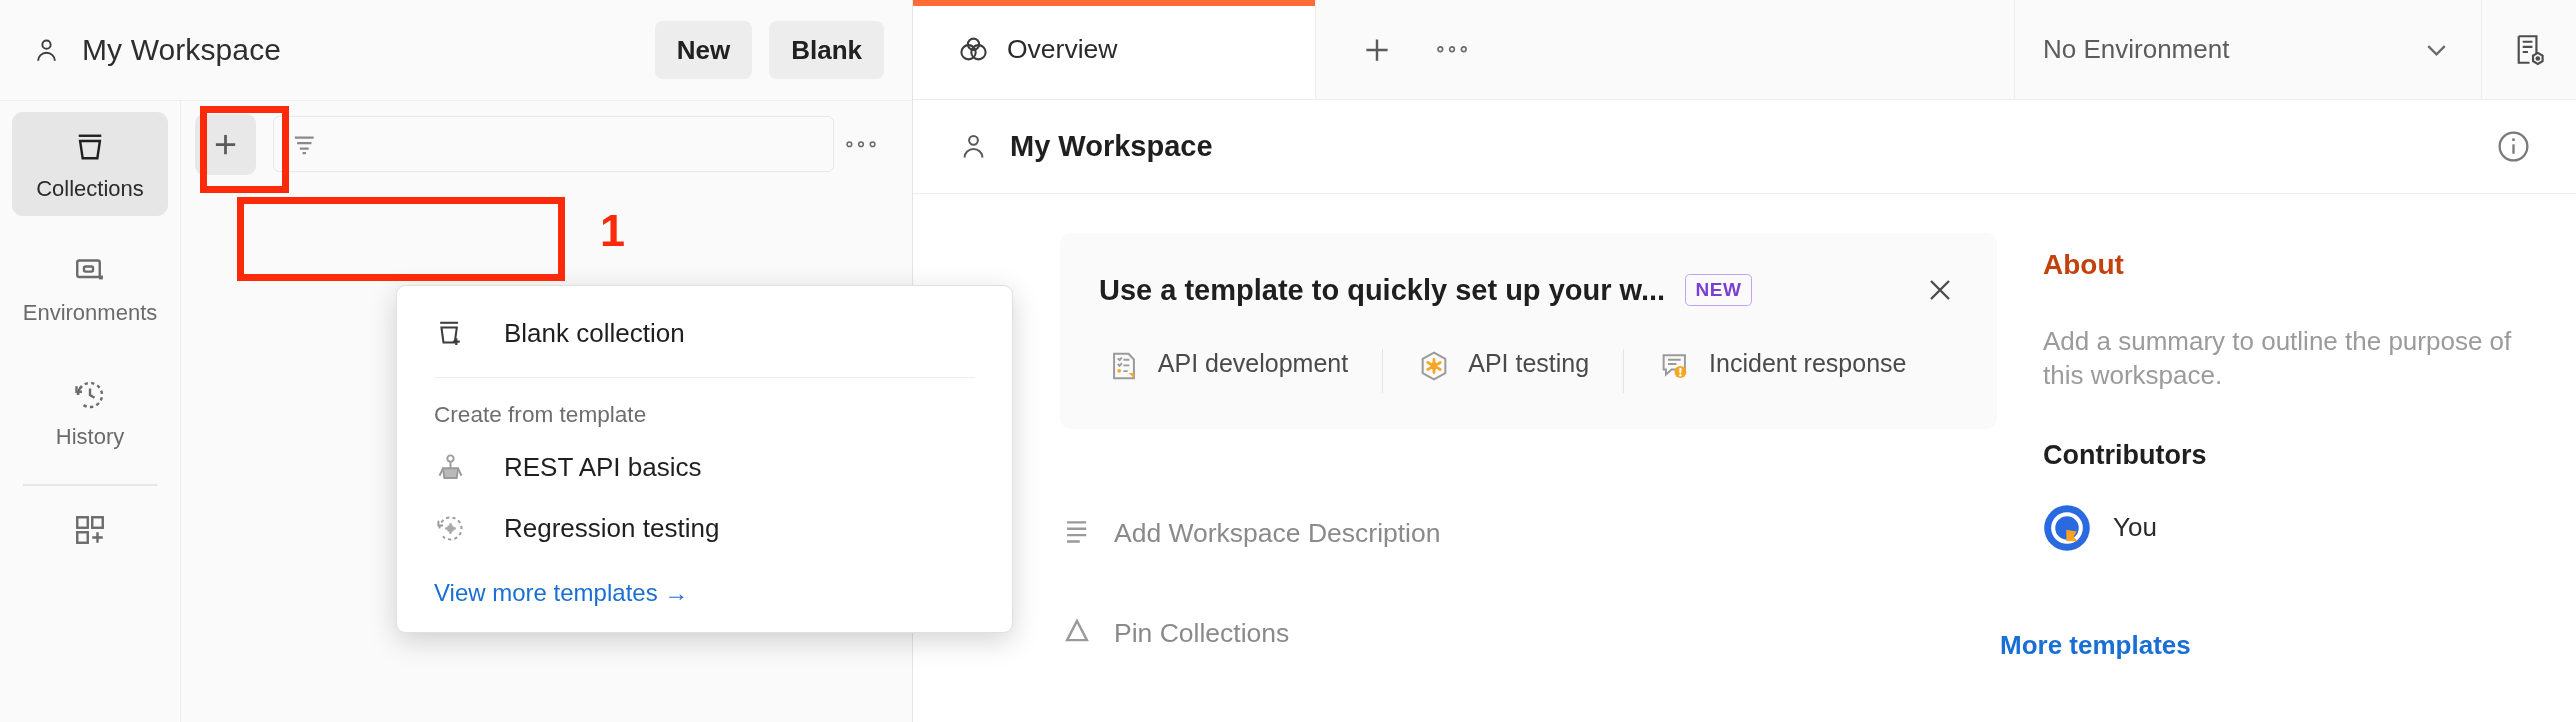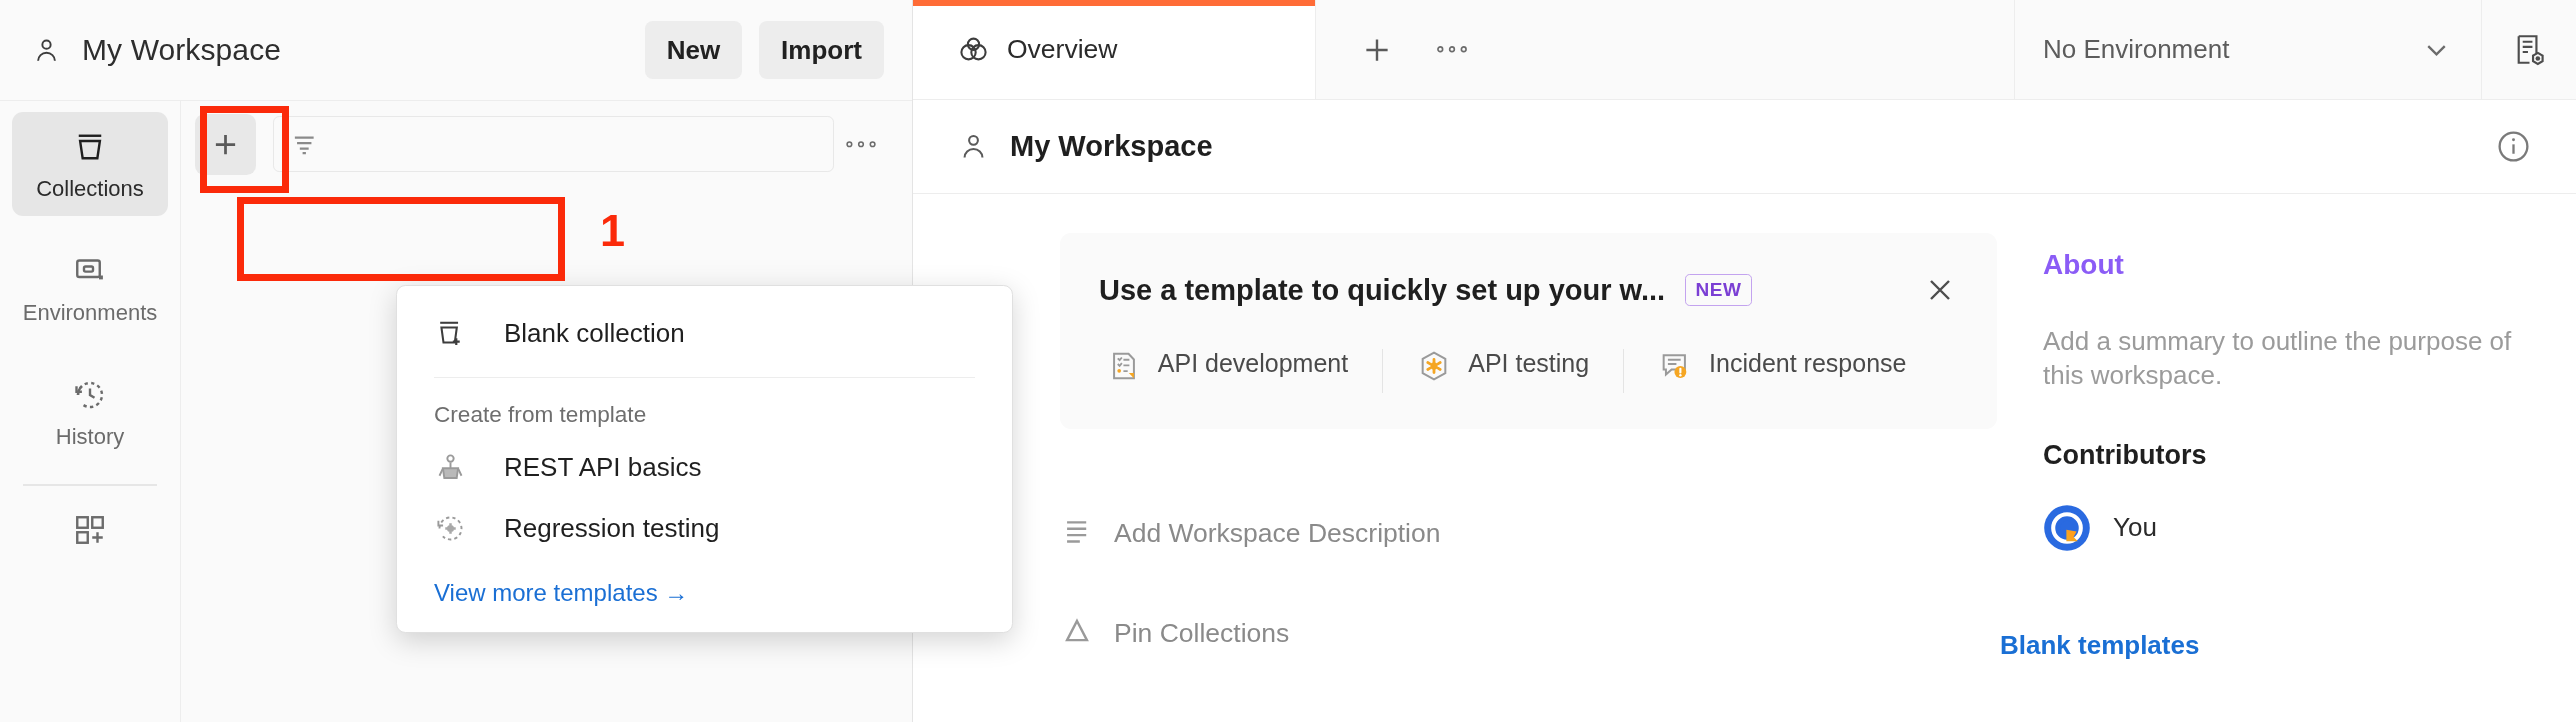--- a/index.html
+++ b/index.html
@@ -143,21 +143,21 @@
     display: flex; align-items: center; gap: 17px; cursor: pointer;
     font-size: 26px; color: #5c5c5c; margin-right: 39px;
   }
   .info-btn { cursor: pointer; display: flex; align-items: center; }
 
   
   .content { position: relative; height: 528px; background: #fff; }
   .about {
     position: absolute; right: 0; top: 55px; width: 578px; padding: 0 47px 0 45px;
   }
-  .about h3 { font-size: 28px; color: #8b5cf6; font-weight: 700; margin-bottom: 44px; }
+  .about h3 { font-size: 28px; color: #c2410c; font-weight: 700; margin-bottom: 44px; }
   .about p { font-size: 26px; color: #9b9b9b; line-height: 1.30; }
   .about h4 { font-size: 27px; color: #1f1f1f; font-weight: 700; margin: 47px 0 33px 0; }
   .contrib { display: flex; align-items: center; gap: 22px; }
   .contrib .cname { font-size: 26px; color: #2b2b2b; }
 
   .banner {
     position: absolute; left: 147px; top: 39px; width: 937px;
     background: #fafafa; border-radius: 11px; padding: 39px 39px 36px 39px;
     z-index: 10;
   }
@@ -206,21 +206,21 @@
       <div class="ws-ident">
         <span>
           <svg width="31" height="31" viewBox="0 0 24 24" fill="none" stroke="#3d3d3d" stroke-width="1.5">
             <circle cx="12" cy="7.5" r="3.2"></circle>
               <path d="M5.5 20c0-3.6 2.9-6.2 6.5-6.2s6.5 2.6 6.5 6.2"></path>
           </svg>
         </span>
         <span class="label">My Workspace</span>
       </div>
       <button class="hdr-btn">New</button>
-      <button class="hdr-btn">Import</button>
+      <button class="hdr-btn">Blank</button>
     </div>
 
     <div class="left-body">
 
       <div class="rail">
         <div class="rail-item active">
           <span>
             <svg width="36" height="36" viewBox="0 0 24 24" fill="none" stroke="#1f1f1f" stroke-width="1.6">
               <path d="M4.5 4.5h15"></path>
                 <path d="M5.4 8h13.2l-1.7 11.5H7.1z"></path>
@@ -499,21 +499,21 @@
                 <circle cx="15.8" cy="16.2" r="4.2" fill="#f5a623"></circle>
                 <path d="M15.8 13.9v2.6" stroke="#fff" stroke-width="1.5" stroke-linecap="round"></path>
                 <circle cx="15.8" cy="18.5" r=".85" fill="#fff"></circle>
               </svg>
             </span>
             <span>Incident response</span>
           </div>
         </div>
       </div>
 
-      <div class="more-templates">Blank templates</div>
+      <div class="more-templates">More templates</div>
     </div>
   </div>
 
   <div class="anno-box" style="left:200px; top:106px; width:89px; height:87px;"></div>
   <div class="anno-box" style="left:237px; top:197px; width:328px; height:84px;"></div>
   <div class="anno-num" style="left:600px; top:205px;">1</div>
 </div>
 
 
 </body></html>

